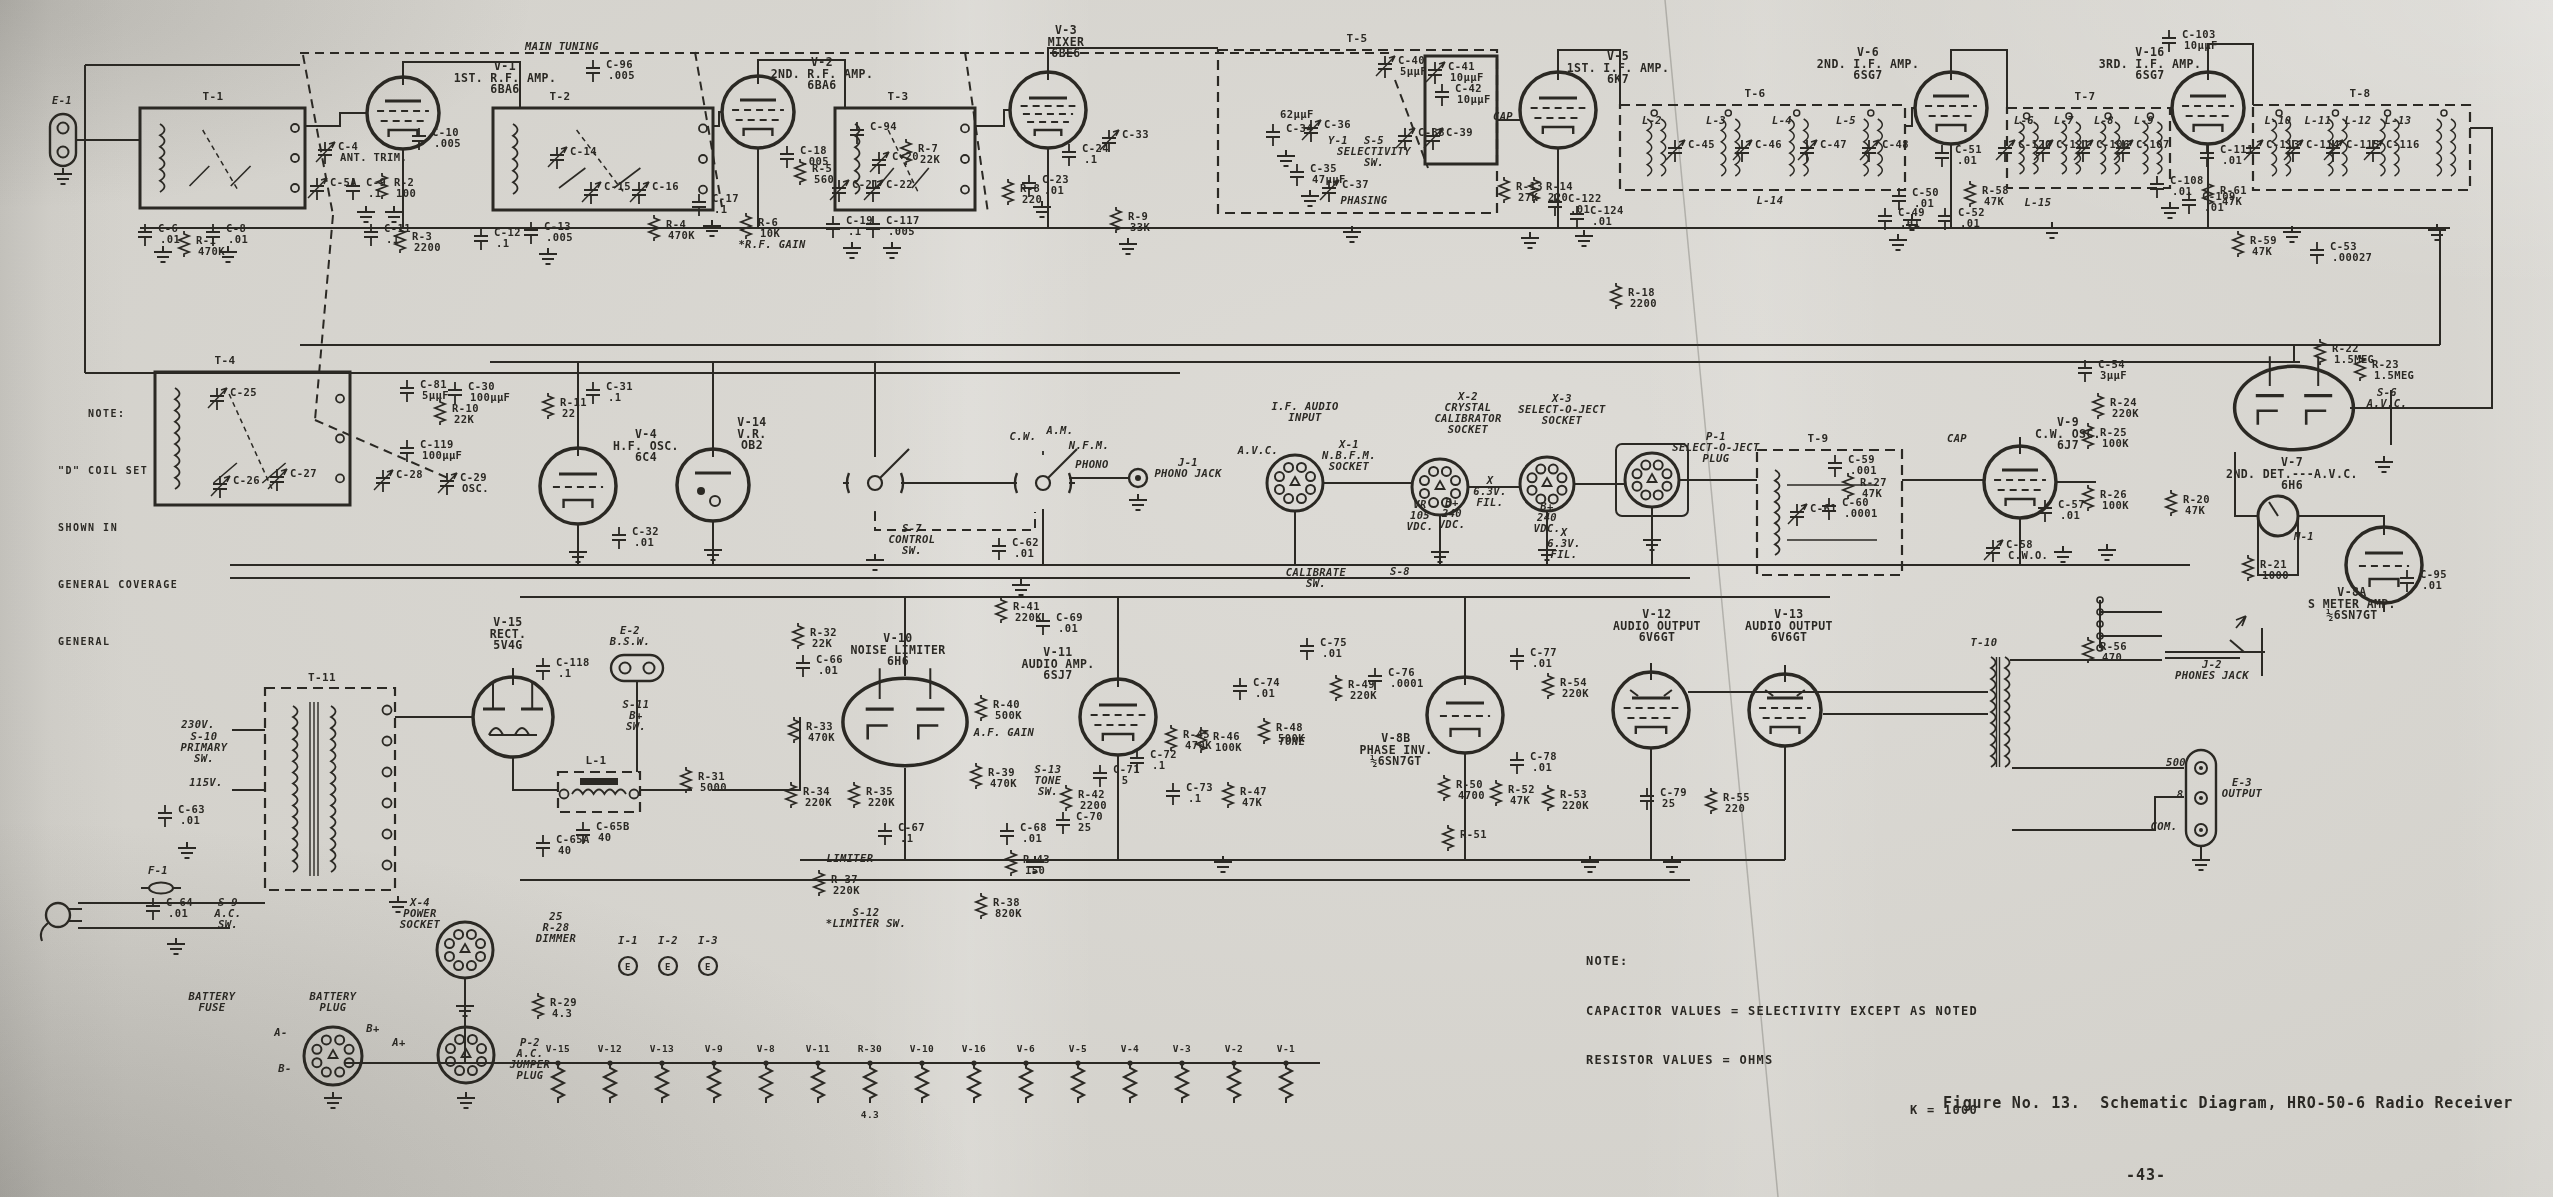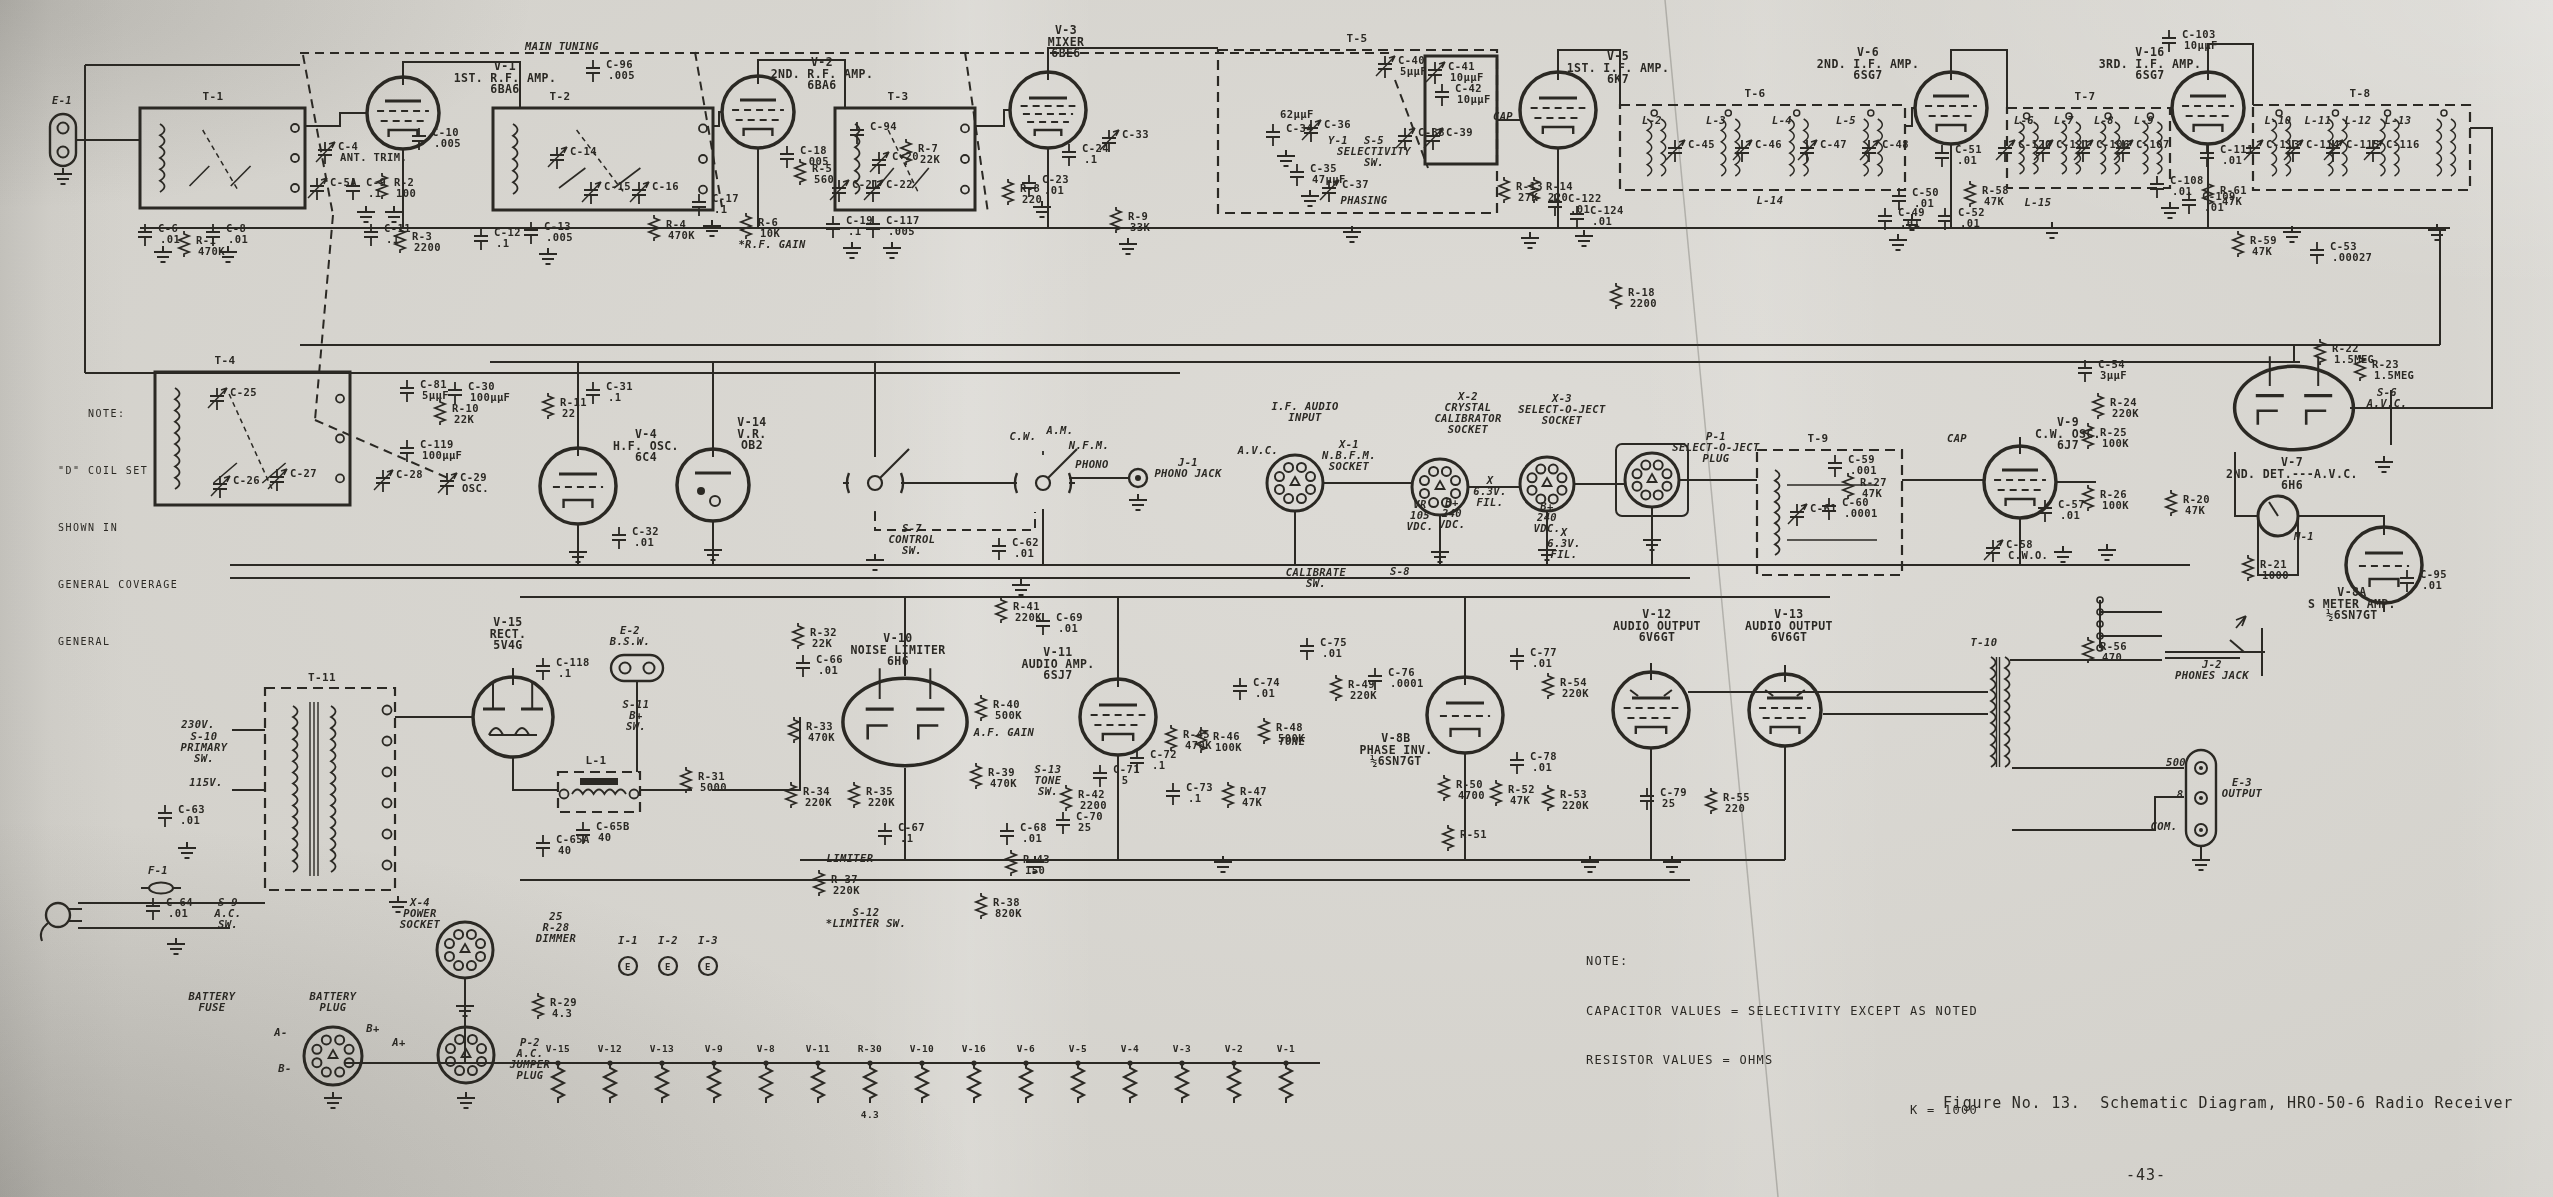--- a/index.html
+++ b/index.html
@@ -10,21 +10,21 @@
   #bands{background:
      linear-gradient(90deg, rgba(40,38,34,.10) 0%, rgba(40,38,34,.03) 2%, transparent 5%,
        transparent 34%, rgba(255,255,255,.16) 38%, transparent 43%,
        transparent 64%, rgba(255,255,255,.10) 69%, transparent 74%,
        transparent 96%, rgba(255,255,255,.14) 100%);}
   #corner{background:
      radial-gradient(55% 45% at 0% 100%, rgba(60,58,52,.22), transparent 70%),
      radial-gradient(40% 35% at 100% 0%, rgba(255,255,255,.25), transparent 70%),
      radial-gradient(30% 25% at 0% 0%, rgba(60,58,52,.18), transparent 70%);}
   svg{position:absolute;left:0;top:0;}
-  .note{position:absolute;font-weight:normal;color:#2b2924;white-space:pre;}
+  .note{position:absolute;font-weight:bold;color:#2b2924;white-space:pre;}
   #coil-note{left:58px;top:366px;font-size:10px;line-height:19px;letter-spacing:1.5px;}
   #coil-note div:first-child{padding-left:30px;}
   #values-note{left:1586px;top:920px;font-size:12px;line-height:16.5px;letter-spacing:1.3px;}
   #values-note .ind{padding-left:86px;text-align:right;}
   #figure-caption{left:1943px;top:1094px;font-size:15px;letter-spacing:.8px;}
   #page-number{left:2126px;top:1166px;font-size:15px;letter-spacing:1px;}
 </style>
 </head>
 <body>
 

